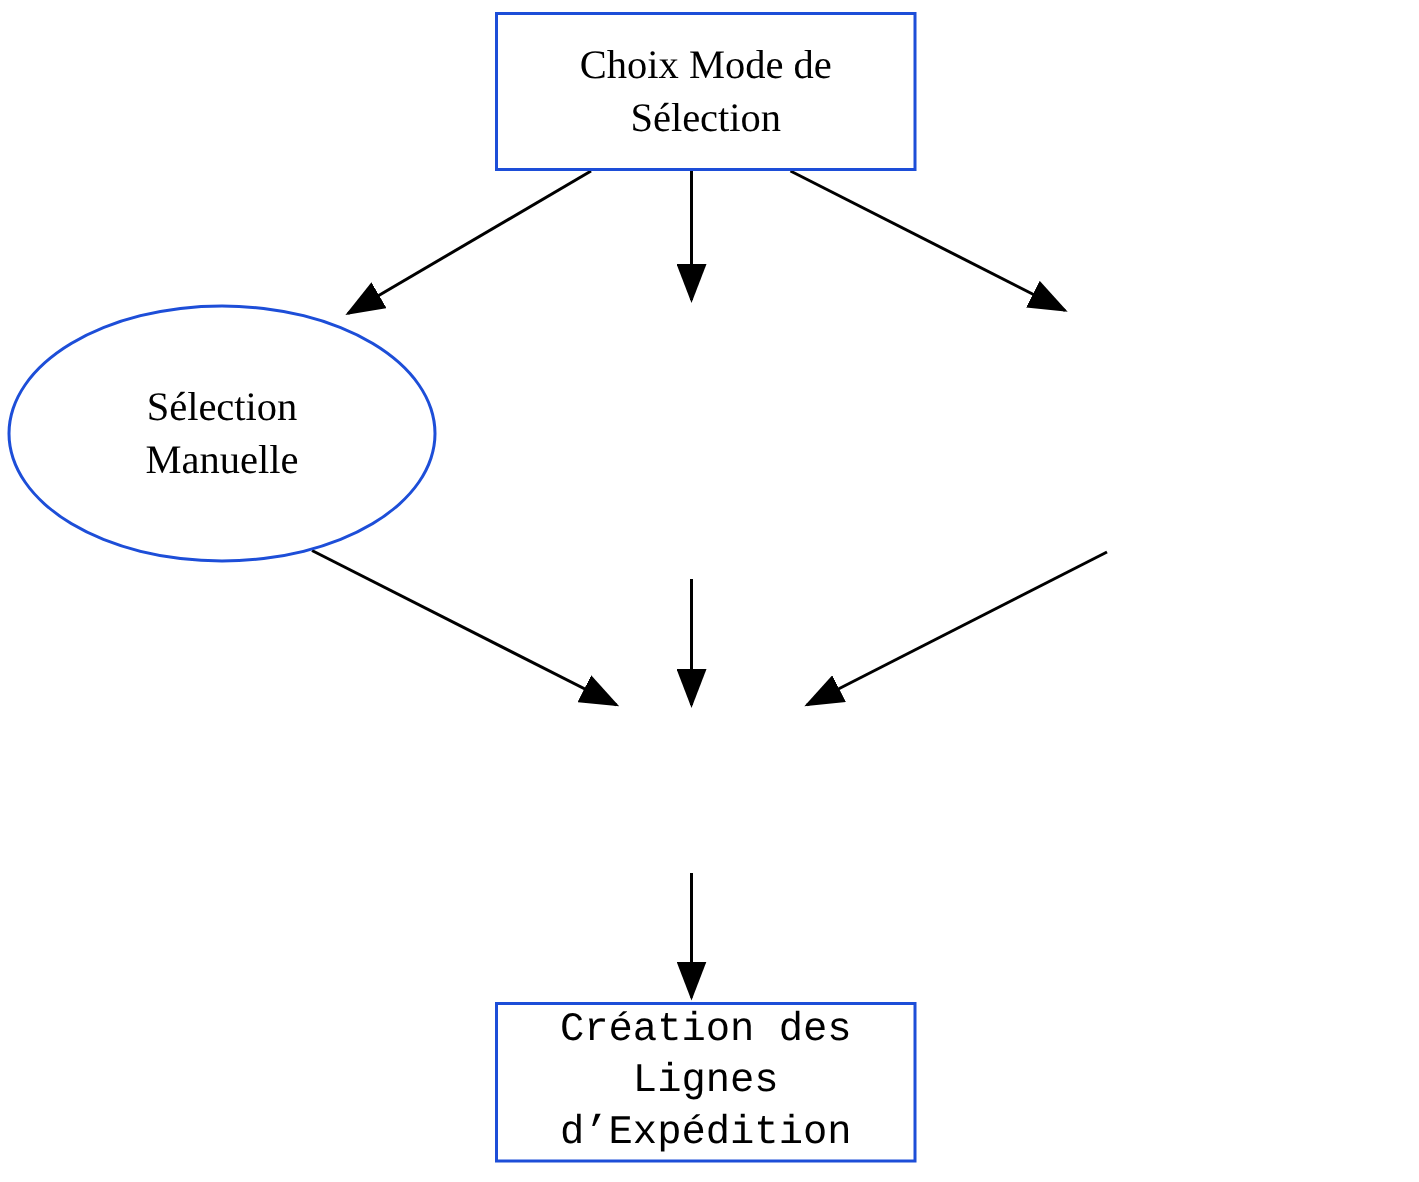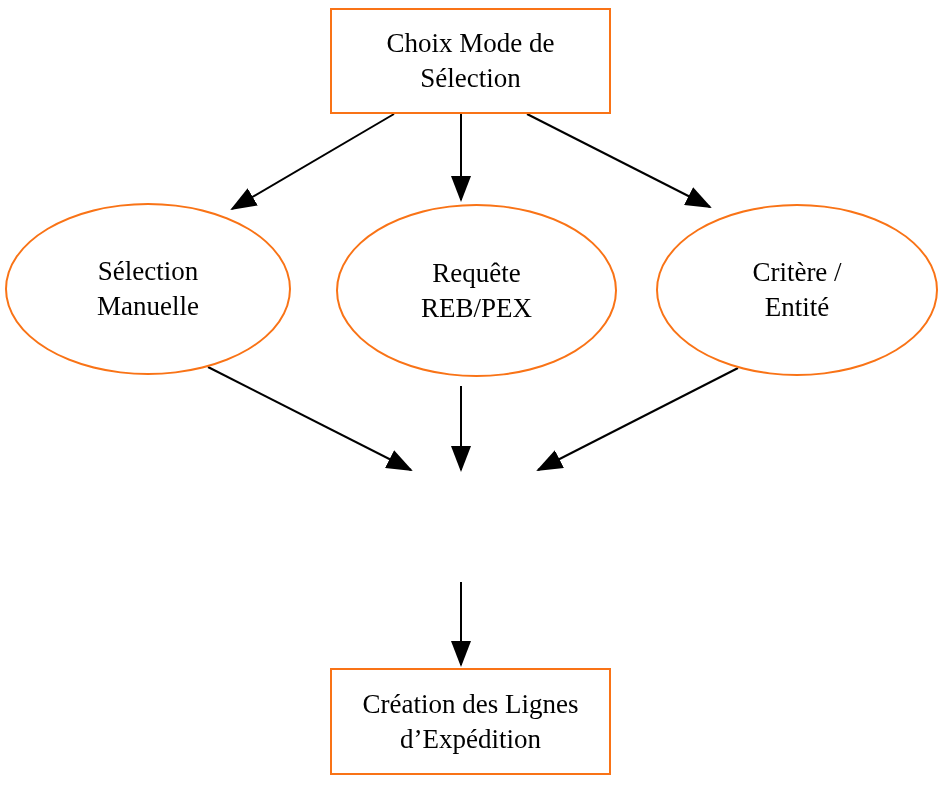--- a/index.html
+++ b/index.html
@@ -22,41 +22,41 @@
     width: 946px;
     height: 788px;
   }
   .node {
     position: absolute;
     box-sizing: border-box;
     display: flex;
     align-items: center;
     justify-content: center;
     text-align: center;
-    border: 2px solid #f97316;
+    border: 2px solid #1d4ed8;
     background: #ffffff;
     color: #000000;
     font-size: 27px;
     line-height: 1.28;
   }
   .node .label {
     white-space: pre-line;
     display: block;
     padding: 0 6px;
   }
   .ellipse {
     border-radius: 50%;
   }
   
   #n-choice   { left: 330px; top: 8px;   width: 281px; height: 106px; }
   #n-manual   { left: 5px;   top: 203px; width: 286px; height: 172px; }
   #n-request  { left: 336px; top: 204px; width: 281px; height: 173px; }
   #n-criteria { left: 656px; top: 204px; width: 282px; height: 172px; }
   #n-saisie   { left: 330px; top: 473px; width: 281px; height: 109px; }
-  #n-creation { left: 330px; top: 668px; width: 281px; height: 107px; }
+  #n-creation { left: 330px; top: 668px; width: 281px; height: 107px; font-family: Liberation Mono, monospace; }
 </style>
 </head>
 <body>
 
 <div class="canvas">
 
   <svg class="arrow-layer" width="946" height="788" viewBox="0 0 946 788" xmlns="http://www.w3.org/2000/svg">
     <defs>
       <marker id="arrowhead" markerWidth="13" markerHeight="10" refX="12" refY="5" orient="auto" markerUnits="strokeWidth">
         <path d="M0,0 L13,5 L0,10 z" fill="#000000"></path>
@@ -77,29 +77,21 @@
   <div class="node rect" id="n-choice">
     <span class="label">Choix Mode de
 Sélection</span>
   </div>
 
   <div class="node ellipse" id="n-manual">
     <span class="label">Sélection
 Manuelle</span>
   </div>
 
-  <div class="node ellipse" id="n-request">
-    <span class="label">Requête
-REB/PEX</span>
-  </div>
 
-  <div class="node ellipse" id="n-criteria">
-    <span class="label">Critère /
-Entité</span>
-  </div>
 
 
   <div class="node rect" id="n-creation">
     <span class="label">Création des Lignes
 d’Expédition</span>
   </div>
 
 </div>
 
 </body></html>

